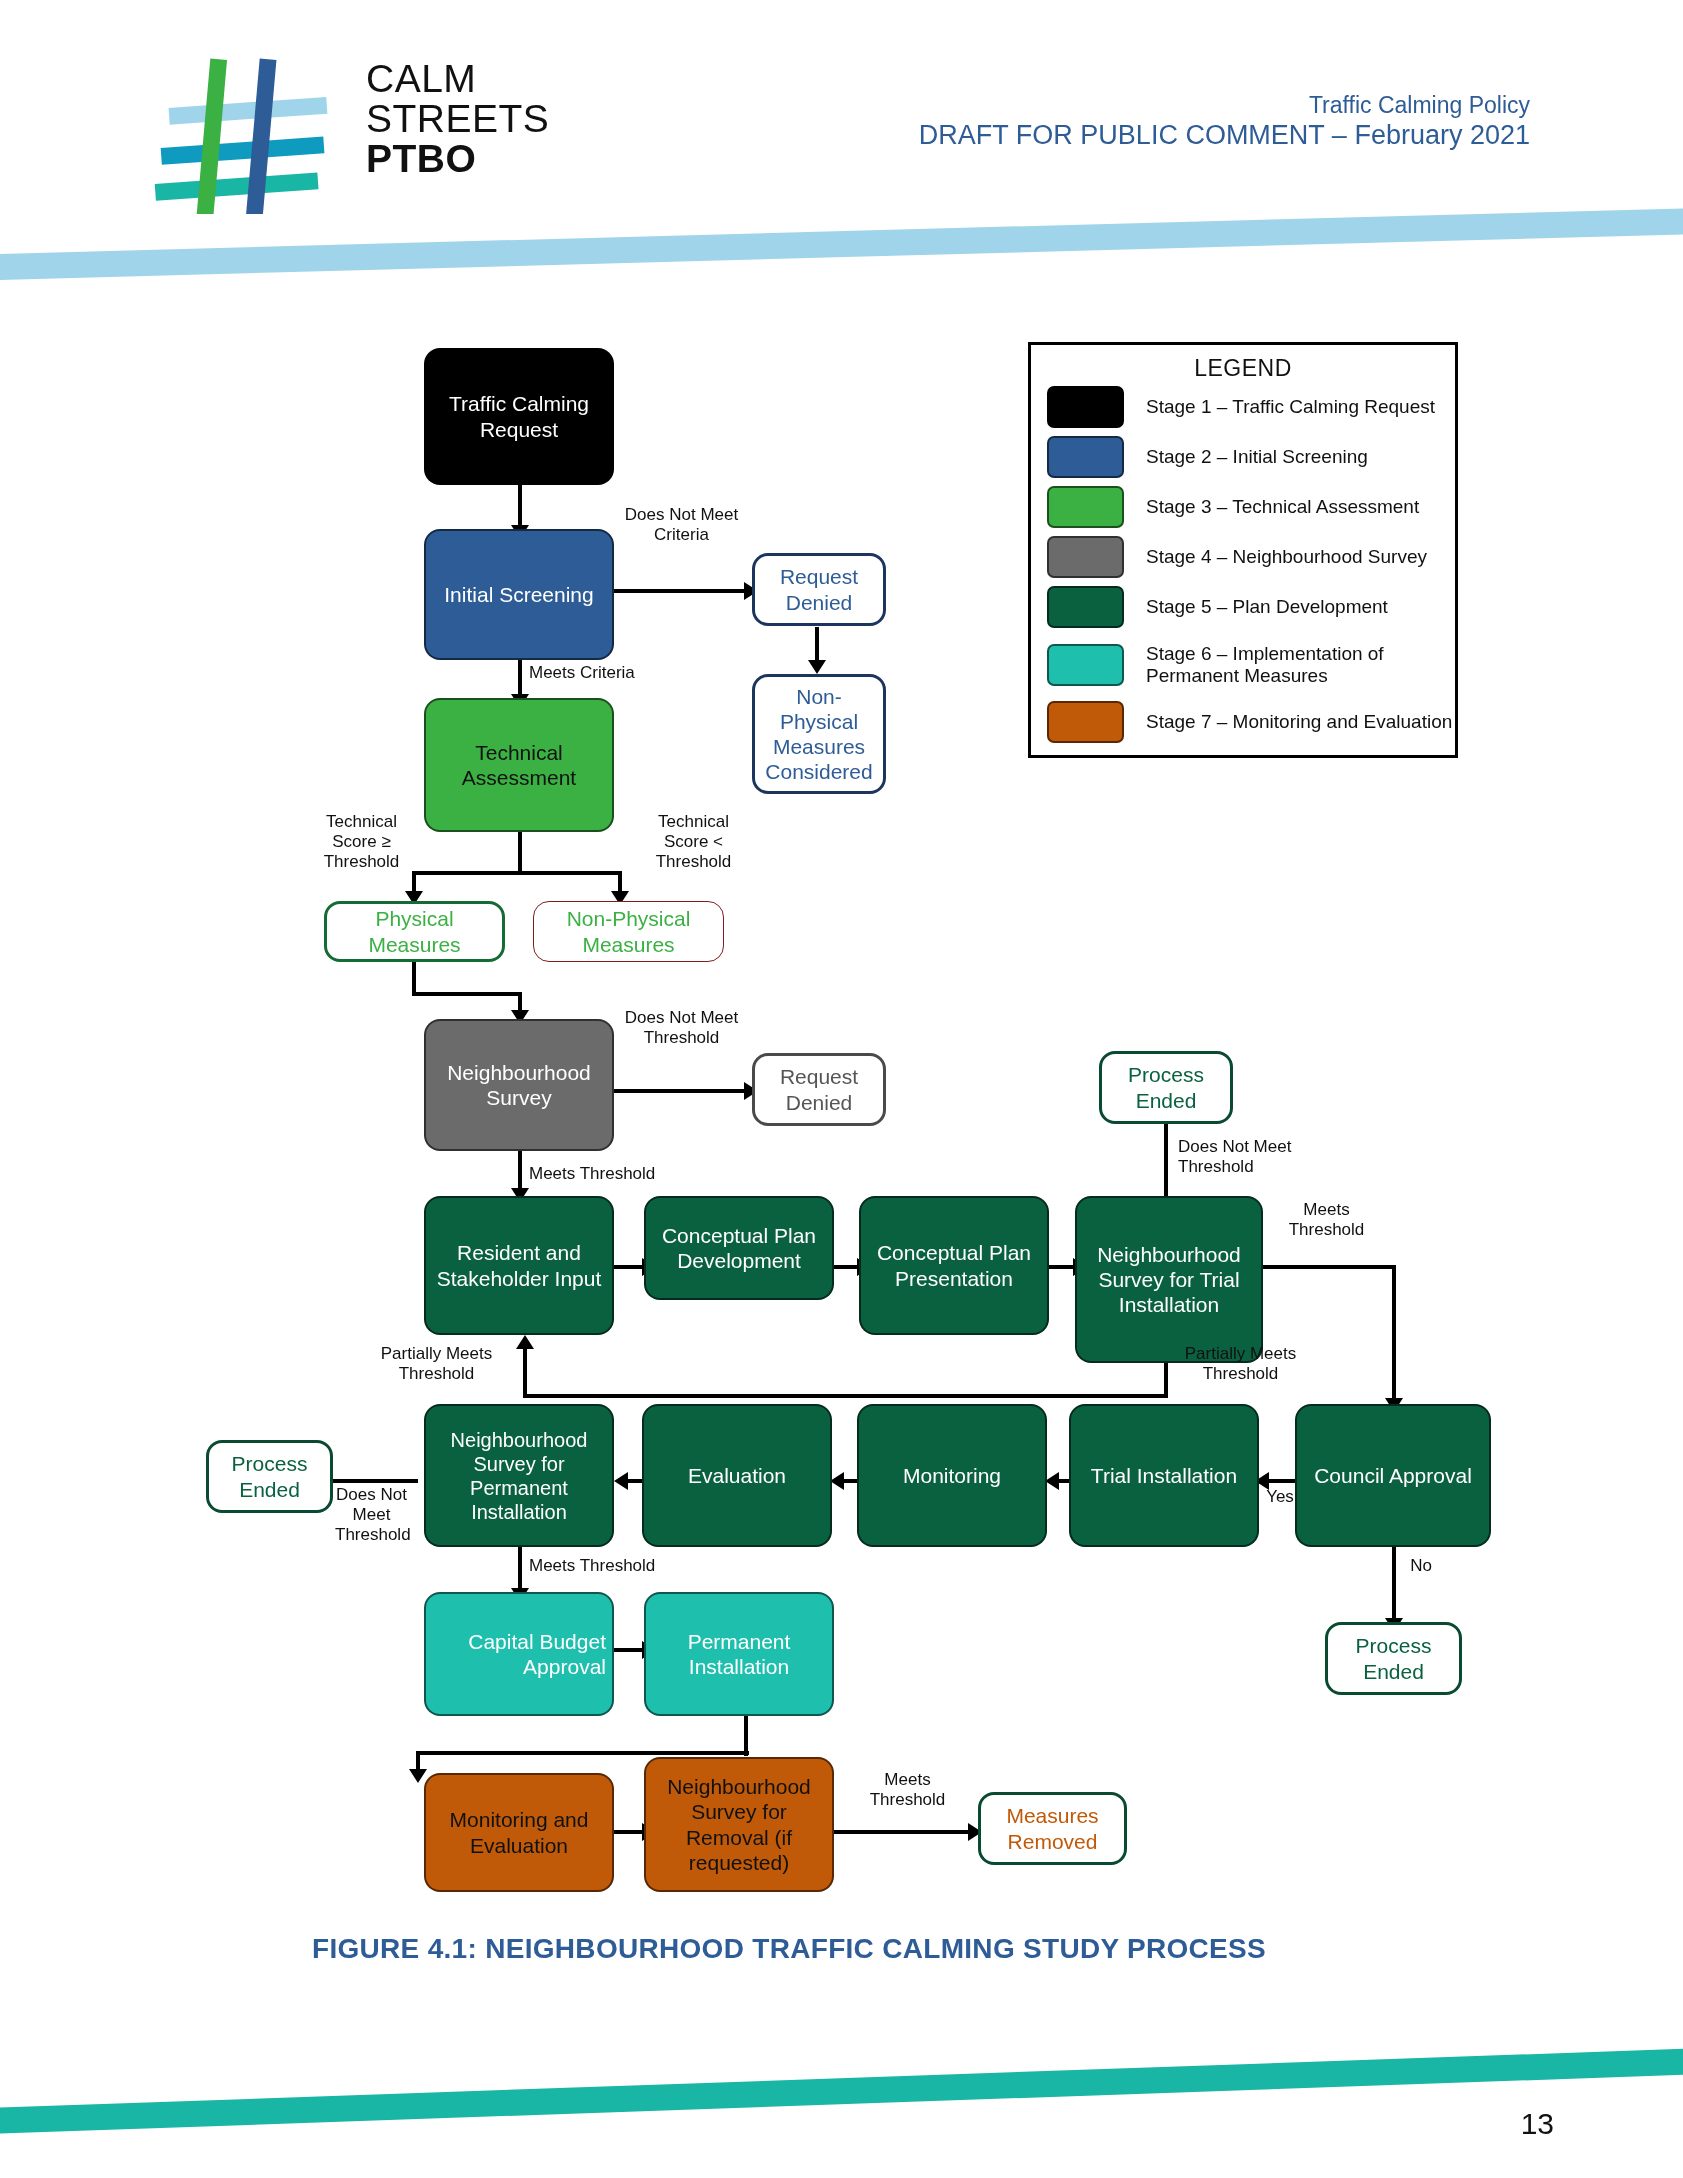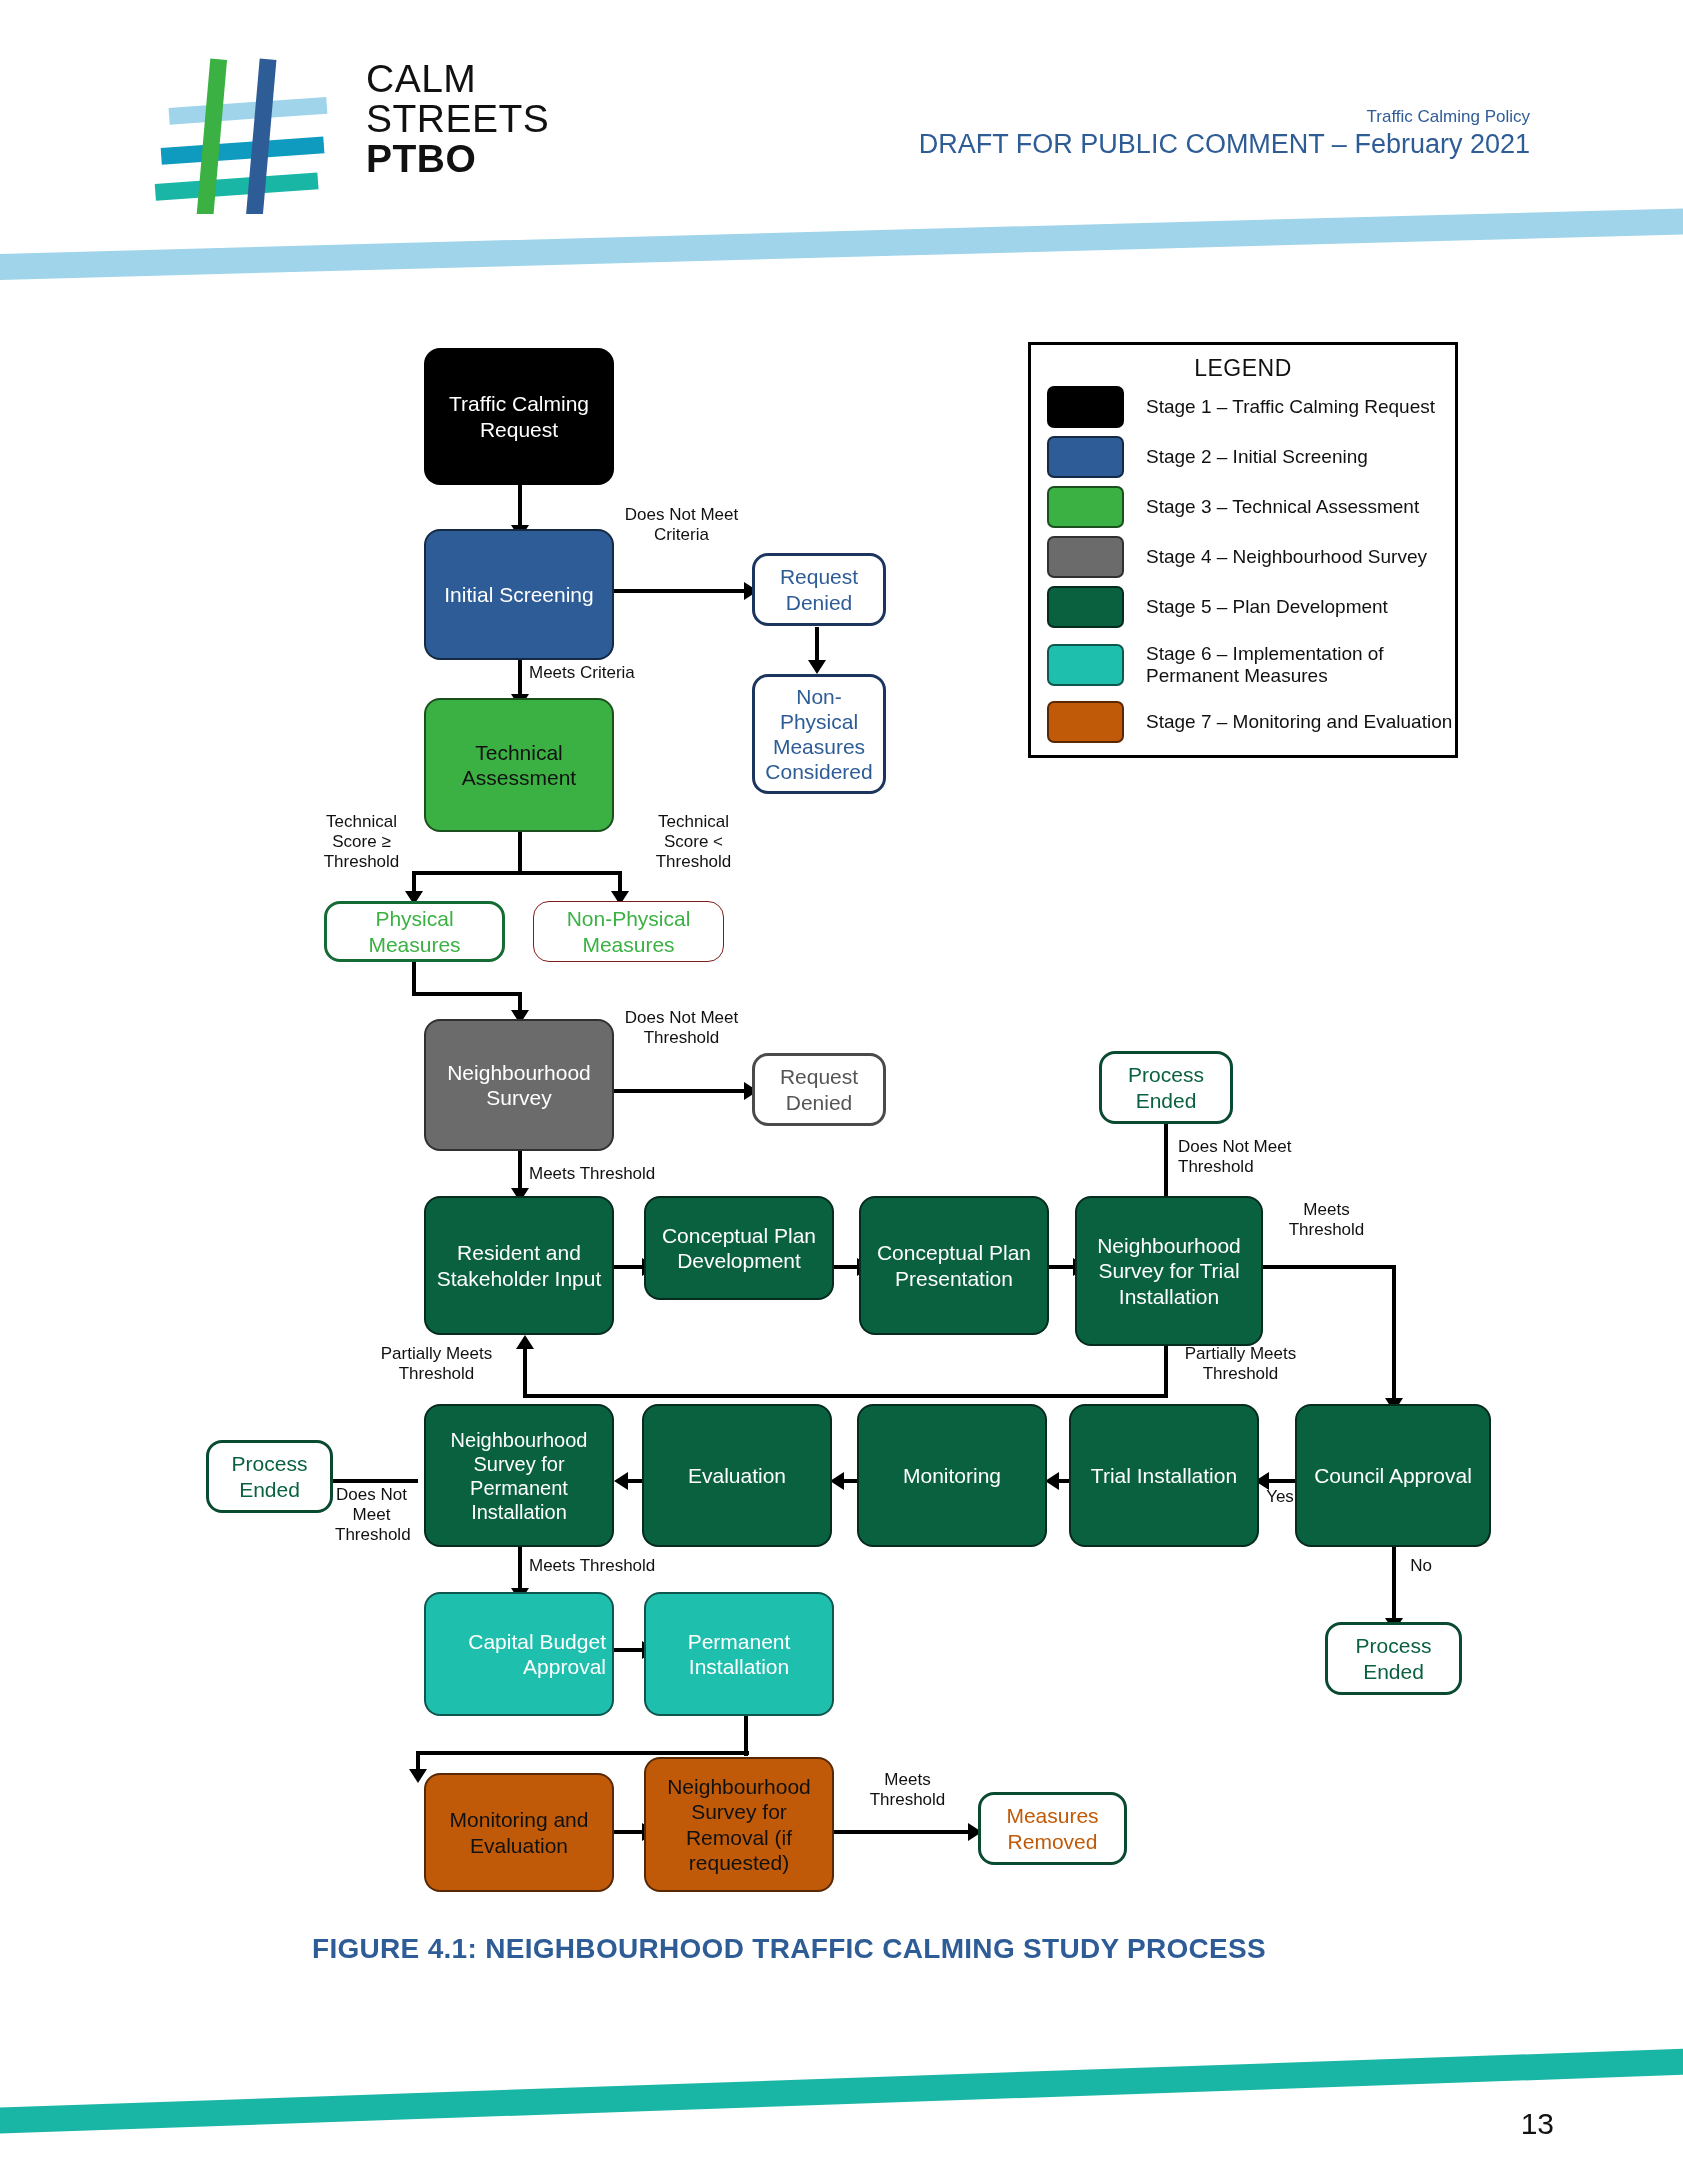--- a/index.html
+++ b/index.html
@@ -14,21 +14,21 @@
   #bot-stripe-teal{left:-40px;top:2109px;width:1782px;height:26px;background:#19B5A5;
               transform:rotate(-2.0deg);}
 
   
   #logo{position:absolute;left:149px;top:51px;width:188px;height:163px;}
   #brand{position:absolute;left:366px;top:59px;line-height:1.03;}
   #brand div{font-size:39px;letter-spacing:0.5px;color:#111;}
   #brand .b3{font-weight:bold;}
   #doc-head{position:absolute;right:153px;top:91px;text-align:right;color:#2E5C96;
             line-height:1.22;}
-  #doc-head .l1{font-size:17px;margin-top:16px;}
+  #doc-head .l1{font-size:23px;}
   #doc-head .l2{font-size:27px;}
 
   
   #legend{position:absolute;left:1028px;top:342px;width:430px;height:416px;
           border:3px solid #000;background:#fff;box-sizing:border-box;}
   #legend-title{text-align:center;font-size:23px;color:#111;margin-top:10px;
                 letter-spacing:0.5px;}
   .lg-row{display:flex;align-items:center;margin:0 0 0 16px;height:50px;}
   .lg-sw{width:73px;height:38px;border-radius:7px;border:2px solid rgba(0,0,0,.55);
          flex:0 0 auto;}
@@ -263,21 +263,21 @@
   </div>
 
   <div class="node filled" style="left:644px;top:1196px;width:190px;height:104px;background:#0A6140;font-size:21px;">
     <span>Conceptual Plan Development</span>
   </div>
 
   <div class="node filled" style="left:859px;top:1196px;width:190px;height:139px;background:#0A6140;font-size:21px;">
     <span>Conceptual Plan Presentation</span>
   </div>
 
-  <div class="node filled" style="left:1075px;top:1196px;width:188px;height:150px;background:#0A6140;font-size:21px;">
+  <div class="node filled" style="left:1075px;top:1196px;width:188px;height:167px;background:#0A6140;font-size:21px;">
     <span>Neighbourhood Survey for Trial Installation</span>
   </div>
 
   <div class="node filled" style="left:1295px;top:1404px;width:196px;height:143px;background:#0A6140;font-size:21px;">
     <span>Council Approval</span>
   </div>
 
   <div class="node outline" style="left:1325px;top:1622px;width:137px;height:73px;border:3px solid #0A4A31;color:#0A6140;font-size:21px;">
     <span>Process Ended</span>
   </div>

